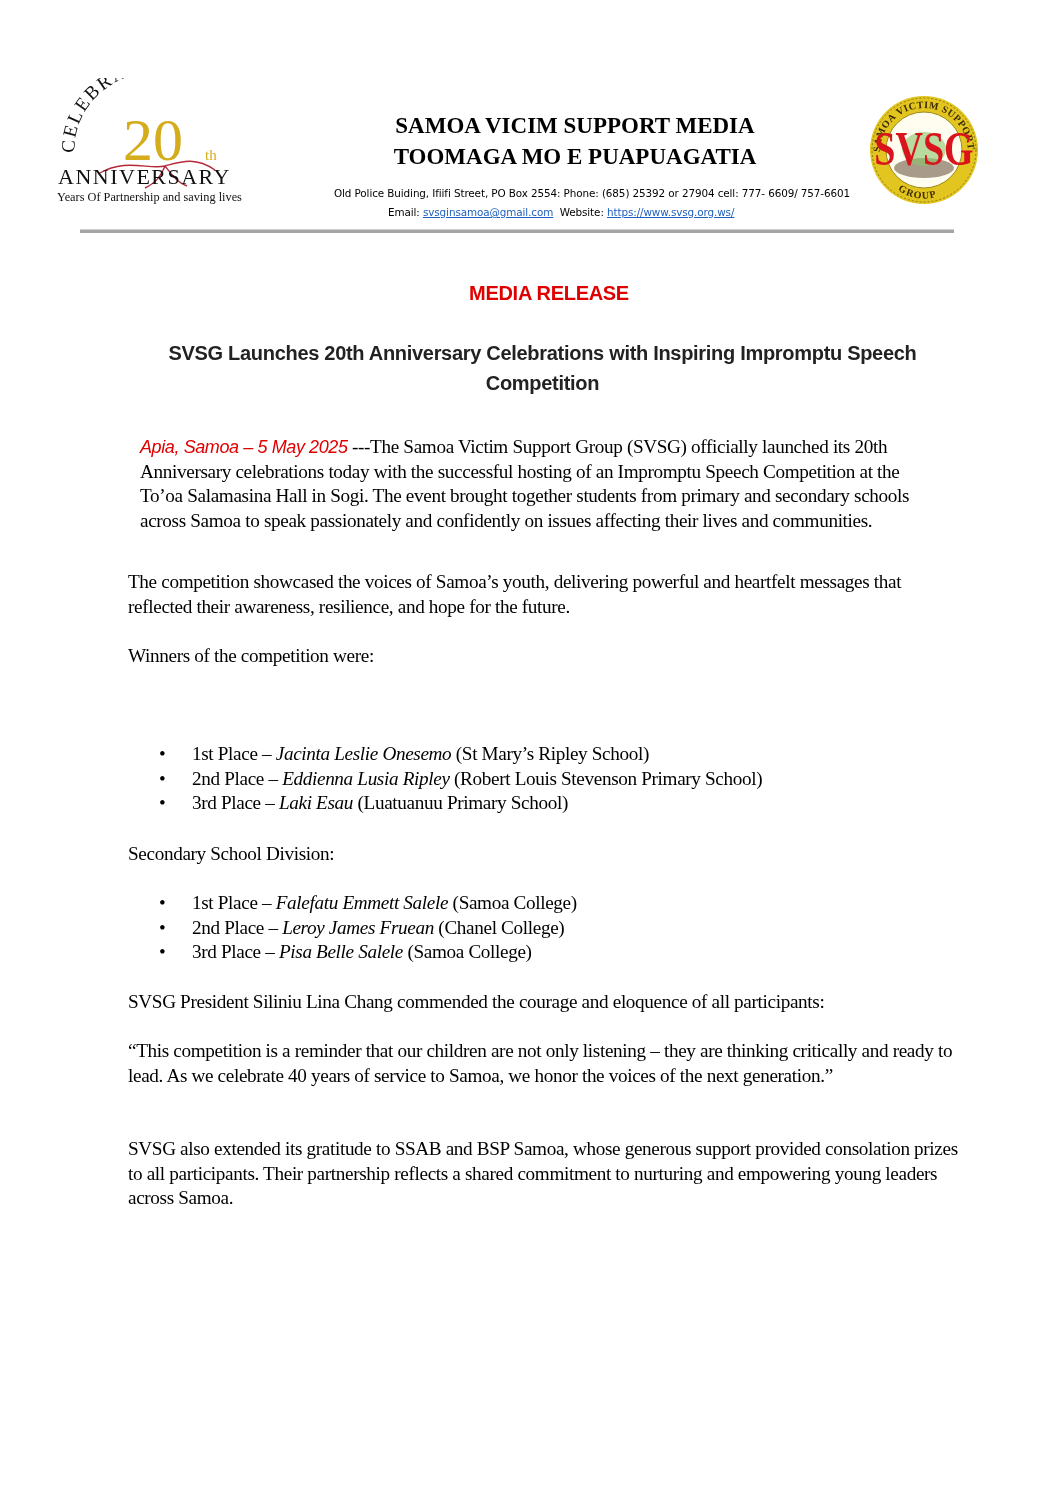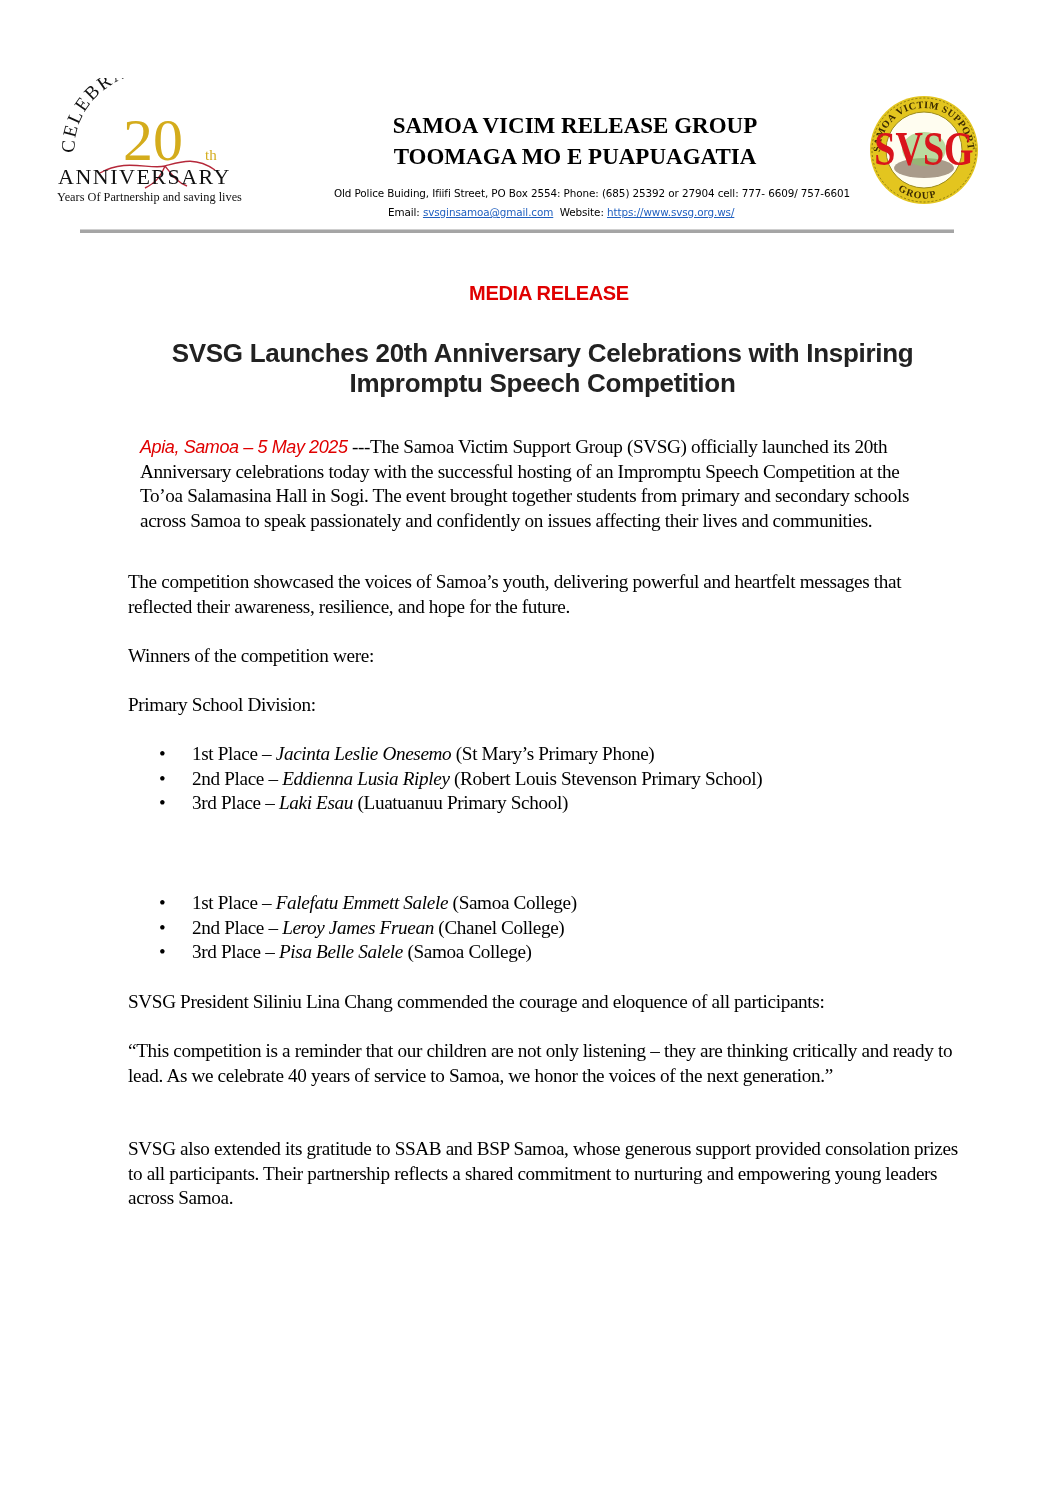--- a/index.html
+++ b/index.html
@@ -15,21 +15,21 @@
     font-size: 10.4px; color: #000; white-space: nowrap; letter-spacing: -0.1px; }
   .contact.line1 { left: 334px; }
   .contact.line2 { left: 388px; top: 206px; }
   .contact a { color: #1f5fbf; text-decoration: underline; }
   .rule { position: absolute; left: 80px; top: 229px; width: 874px; height: 3px; background: #a5a5a5; border-top: 1px solid #cfcfcf; }
 
   
   .media-release { position: absolute; left: 0; width: 1058px; top: 282px; text-align: center;
     font-family: "Liberation Sans", sans-serif; font-weight: bold; font-size: 20px; color: #e00000; letter-spacing: -0.3px; margin-left: 20px; }
   .headline { position: absolute; left: 120px; width: 845px; top: 338px; text-align: center;
-    font-family: "Liberation Sans", sans-serif; font-weight: bold; font-size: 26px; line-height: 30px; color: #222; letter-spacing: -0.3px; }
+    font-family: "Liberation Sans", sans-serif; font-weight: bold; font-size: 20px; line-height: 30px; color: #222; letter-spacing: -0.3px; }
 
   
   .body-text { position: absolute; left: 128px; width: 830px; font-family: "Liberation Serif", serif;
     font-size: 19.2px; line-height: 24.6px; color: #000; letter-spacing: -0.35px; }
   .body-text p { margin: 12px; }
   .dateline { color: #e00000; font-family: "Liberation Sans", sans-serif; font-style: italic; font-size: 18px; letter-spacing: -0.4px; }
   ul.winners { list-style: none; margin: 0; padding: 0; }
   ul.winners li { position: relative; padding-left: 64px; }
   ul.winners li .bullet { position: absolute; left: 31px; top: 0; }
   em { font-style: italic; }
@@ -67,21 +67,21 @@
     </text>
     <text font-family="Liberation Serif, serif" font-size="10" fill="#3a2a00" font-weight="bold" letter-spacing="1">
       <textPath href="#ringBot" id="ringBotText">GROUP</textPath>
     </text>
     <ellipse cx="58" cy="74" rx="30" ry="10" fill="#9a8a78" opacity="0.85"></ellipse>
     <ellipse cx="58" cy="55" rx="22" ry="17" fill="#8cc56a" opacity="0.6"></ellipse>
     <text id="sealCenter" x="58" y="72" text-anchor="middle" font-family="Liberation Serif, serif" font-size="38" font-weight="bold" fill="#d9141c" transform="scale(1,1.25) translate(0,-15)">SVSG</text>
   </svg>
 
   <div class="org-title">
-    <div>SAMOA VICIM RELEASE GROUP</div>
+    <div>SAMOA VICIM SUPPORT MEDIA</div>
     <div>TOOMAGA MO E PUAPUAGATIA</div>
   </div>
 
   <div class="contact line1">Old Police Buiding, Ifiifi Street, PO Box 2554:  Phone: (685) 25392 or 27904  cell: 777- 6609/ 757-6601</div>
   <div class="contact line2">
     <span>Email: </span><a>svsginsamoa@gmail.com</a><span style="white-space:pre">  Website: </span><a>https://www.svsg.org.ws/</a>
   </div>
 
   <div class="rule"></div>
 
@@ -89,30 +89,30 @@
   <div class="headline">SVSG Launches 20th Anniversary Celebrations with Inspiring Impromptu Speech Competition</div>
 
   <div class="body-text" style="top:423px">
     <p><span class="dateline">Apia, Samoa – 5 May 2025</span><span> ---The Samoa Victim Support Group (SVSG) officially launched its 20th Anniversary celebrations today with the successful hosting of an Impromptu Speech Competition at the To’oa Salamasina Hall in Sogi. The event brought together students from primary and secondary schools across Samoa to speak passionately and confidently on issues affecting their lives and communities.</span></p>
   </div>
 
   <div class="body-text" style="top:570px">The competition showcased the voices of Samoa’s youth, delivering powerful and heartfelt messages that reflected their awareness, resilience, and hope for the future.</div>
 
   <div class="body-text" style="top:644px">Winners of the competition were:</div>
 
-  <div class="body-text" style="top:693px">Primary School Division:</div>
 
   <div class="body-text" style="top:742px">
     <ul class="winners">
-      <li><span class="bullet">•</span><span>1st Place – </span><em>Jacinta Leslie Onesemo</em><span> (St Mary’s Primary Phone)</span></li>
+      <li><span class="bullet">•</span><span>1st Place – </span><em>Jacinta Leslie Onesemo</em><span> (St Mary’s Ripley School)</span></li>
       <li><span class="bullet">•</span><span>2nd Place – </span><em>Eddienna Lusia Ripley</em><span> (Robert Louis Stevenson Primary School)</span></li>
       <li><span class="bullet">•</span><span>3rd Place – </span><em>Laki Esau</em><span> (Luatuanuu Primary School)</span></li>
     </ul>
   </div>
 
+  <div class="body-text" style="top:842px">Secondary School Division:</div>
 
   <div class="body-text" style="top:891px">
     <ul class="winners">
       <li><span class="bullet">•</span><span>1st Place – </span><em>Falefatu Emmett Salele</em><span> (Samoa College)</span></li>
       <li><span class="bullet">•</span><span>2nd Place – </span><em>Leroy James Fruean</em><span> (Chanel College)</span></li>
       <li><span class="bullet">•</span><span>3rd Place – </span><em>Pisa Belle Salele</em><span> (Samoa College)</span></li>
     </ul>
   </div>
 
   <div class="body-text" style="top:990px">SVSG President Siliniu Lina Chang commended the courage and eloquence of all participants:</div>

